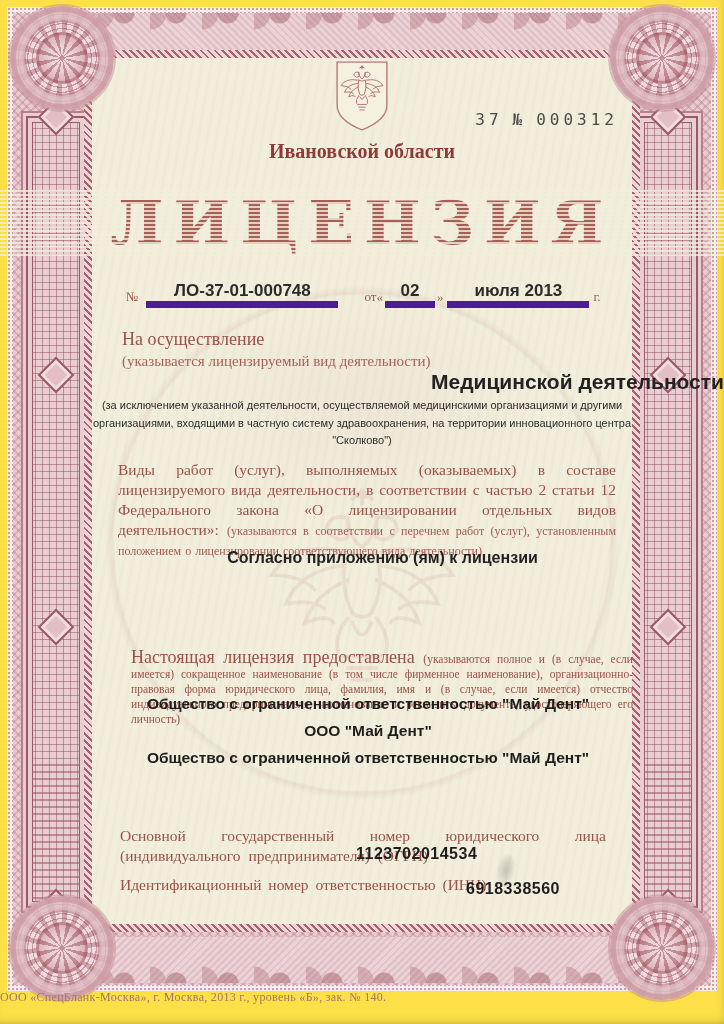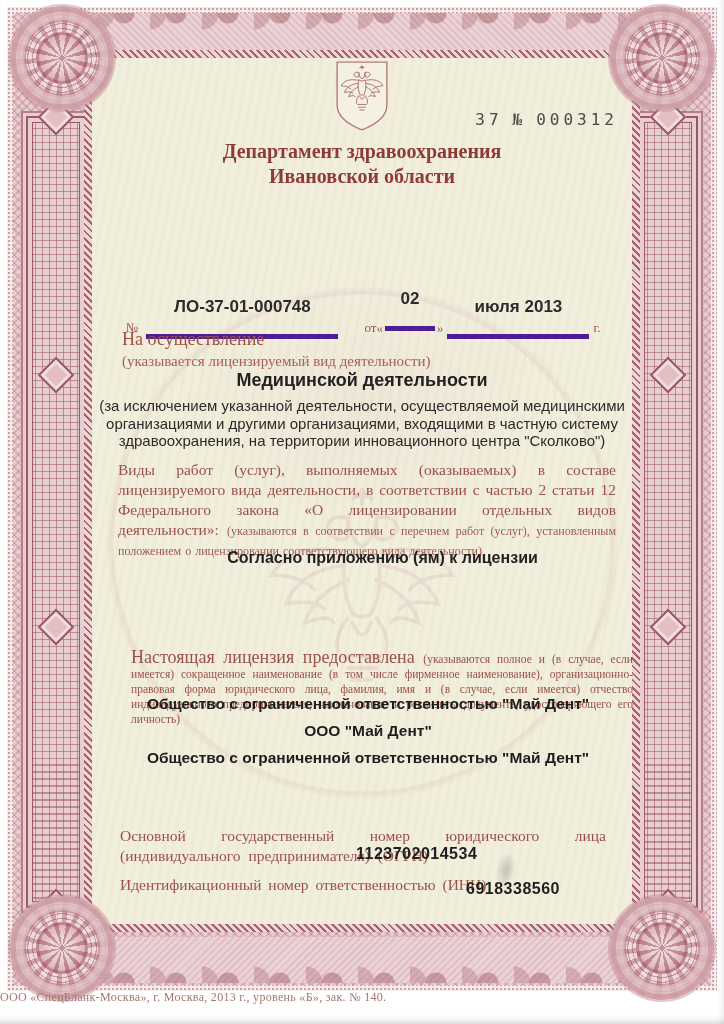--- a/index.html
+++ b/index.html
@@ -1,16 +1,16 @@
 <!DOCTYPE html>
 <html><head>
 <meta charset="utf-8">
 <style>
   html,body{margin:0;padding:0;background:#e8e8e8;}
-  .page{position:relative;width:724px;height:1024px;background:#ffffff;margin:0 auto;overflow:hidden;
+  .page{position:relative;width:724px;height:1024px;background:#fde047;margin:0 auto;overflow:hidden;
         box-shadow:inset 0 -8px 10px -8px rgba(0,0,0,.25), inset -6px 0 8px -6px rgba(0,0,0,.12);
         font-family:"Liberation Serif",serif;}
   
   .lace{position:absolute;left:7px;right:7px;top:7px;bottom:33px;background-color:#f6eced;
         background-image:radial-gradient(rgba(167,97,107,.55) .8px, transparent 1.4px);background-size:4px 4px;}
   .band{position:absolute;left:13px;right:13px;top:13px;bottom:39px;background-color:#e9ccd0;
         background-image:repeating-linear-gradient(45deg, rgba(154,84,94,.22) 0 2px, transparent 2px 6px),
                          repeating-linear-gradient(-45deg, rgba(154,84,94,.22) 0 2px, transparent 2px 6px);}
   .scallop{position:absolute;left:98px;right:98px;height:46px;background-color:#ebd2d6;
         background-image:radial-gradient(circle at 50% 0, rgba(158,88,98,.45) 0 10px, transparent 11px),
@@ -53,32 +53,32 @@
         font-size:16px;letter-spacing:4px;white-space:nowrap;}
   .serial span{margin-left:10px;}
   .issuer{position:absolute;top:139px;left:0;right:0;text-align:center;color:#8e3b38;font-weight:bold;
         font-size:20px;line-height:25px;}
   .doc-title{position:absolute;top:188px;left:0;right:0;text-align:center;font-family:"DejaVu Serif",serif;
         font-weight:bold;font-size:60px;letter-spacing:10px;color:#a85d56;}
   .doc-title::after{content:"";position:absolute;inset:0;
         background:repeating-linear-gradient(0deg, rgba(241,239,220,0) 0 2px, rgba(241,239,220,.8) 2px 4px);}
   .license-row{position:absolute;top:281px;left:126px;right:116px;display:flex;align-items:flex-end;
         font-size:13px;color:#9b5048;}
-  .blank{border-bottom:5px solid #4c1d95;text-align:center;font-family:"Liberation Sans",sans-serif;
-        font-weight:bold;font-size:17px;color:#2b2b2b;padding-bottom:17px;}
+  .blank{border-bottom:7px solid #4c1d95;text-align:center;font-family:"Liberation Sans",sans-serif;
+        font-weight:bold;font-size:17px;color:#2b2b2b;padding-bottom:0;}
   .cell-number{width:192px;margin:0 26px 0 8px;}
-  .cell-day{width:50px;margin:8px 2px;}
+  .cell-day{width:50px;margin:0 2px;}
   .cell-month{width:142px;margin:0 4px;}
   .rowlbl{padding-bottom:3px;}
   .activity-heading{position:absolute;top:329px;left:122px;font-size:18px;color:#9b5048;}
   .activity-heading-note{position:absolute;top:353px;left:122px;font-size:15px;color:#a56058;text-align:center;}
-  .activity-value{position:absolute;top:370px;left:0;right:0;text-align:center;
-        font-family:"Liberation Sans",sans-serif;font-weight:bold;font-size:18px;color:#222;}
+  .activity-value{position:absolute;top:370px;left:0;right:0;text-align:right;
+        font-family:"Liberation Sans",sans-serif;font-weight:bold;font-size:21px;color:#222;}
   .exclusion{position:absolute;top:397px;left:90px;right:90px;text-align:center;
-        font-family:"Liberation Sans",sans-serif;font-size:15px;line-height:17.5px;color:#2b2b2b;}
+        font-family:"Liberation Sans",sans-serif;font-size:11px;line-height:17.5px;color:#2b2b2b;}
   .works{position:absolute;top:460px;left:118px;width:498px;text-align:justify;color:#9b5048;
         font-size:15.5px;line-height:20px;word-spacing:2px;margin:0;}
   .works-note{font-size:12px;line-height:16px;word-spacing:1px;color:#a05a52;}
   .works-value{position:absolute;top:549px;left:0;right:0;text-align:center;
         font-family:"Liberation Sans",sans-serif;font-weight:bold;font-size:16px;color:#222;padding-left:41px;}
   .grantee{position:absolute;top:635px;left:116px;width:502px;text-align:justify;color:#9b5048;
         font-size:11.5px;line-height:15px;margin:15px;}
   .grantee-heading{font-size:18px;}
   .names{position:absolute;top:695px;left:0;right:0;text-align:center;
         font-family:"Liberation Sans",sans-serif;font-weight:bold;font-size:15.5px;color:#1e1e1e;}
@@ -143,24 +143,24 @@
     <use href="#eagle"></use>
   </svg>
   <svg class="coat" viewBox="0 0 100 110">
     <path d="M14,6 h72 v62 q0,22 -36,36 q-36,-14 -36,-36 z" fill="#f6f2e2" stroke="#b07478" stroke-width="2"></path>
     <use href="#eagle" x="10" y="8" width="80" height="80"></use>
   </svg>
 
   <div class="serial"><span>37</span><span>№</span><span>000312</span></div>
 
   <div class="issuer">
-    <div>Департамент здравоохранения</div>
     <div>Ивановской области</div>
   </div>
 
+  <div class="doc-title">ЛИЦЕНЗИЯ</div>
 
   <div class="license-row">
     <span class="rowlbl">№</span>
     <span class="blank cell-number">ЛО-37-01-000748</span>
     <span class="rowlbl">от</span>
     <span class="rowlbl">«</span>
     <span class="blank cell-day">02</span>
     <span class="rowlbl">»</span>
     <span class="blank cell-month">июля 2013</span>
     <span class="rowlbl">г.</span>

